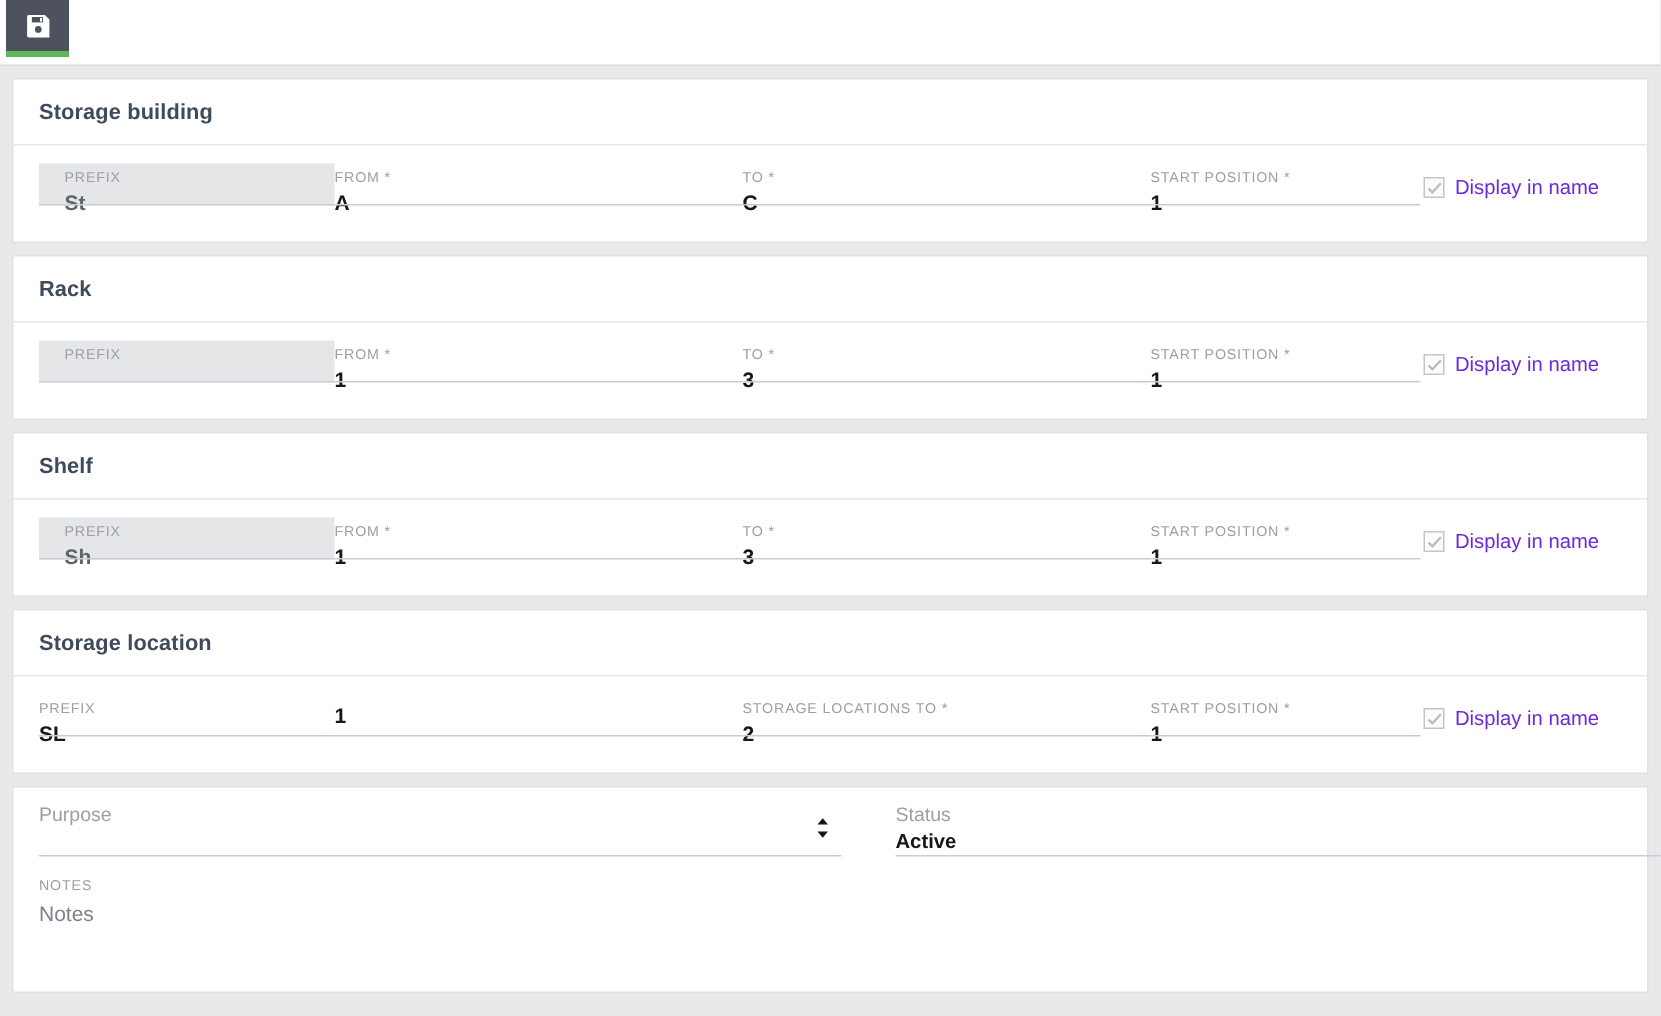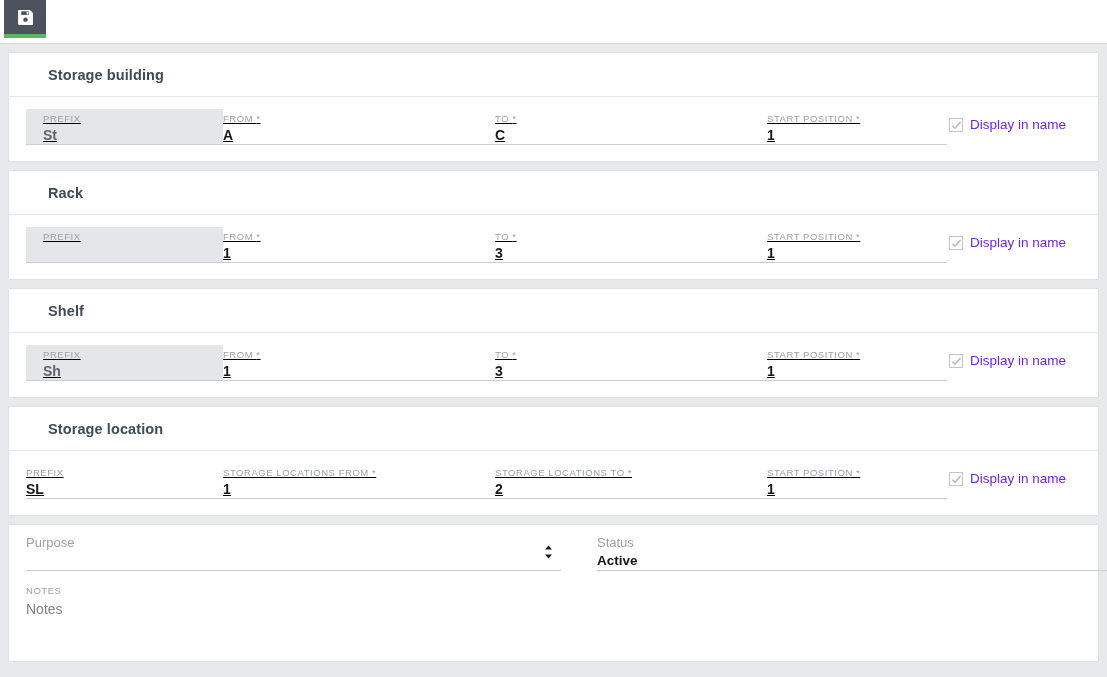--- a/index.html
+++ b/index.html
@@ -50,42 +50,40 @@
     display: flex;
     align-items: center;
     padding: 0 0 0 17px;
     border-bottom: 1px solid #e6e8ea;
   }
   .card-header-title {
     font-size: 14.5px;
     font-weight: bold;
     color: #3f4a5a;
     letter-spacing: 0.1px;
-    margin-left: 22px;
   }
   .card-body {
     padding: 12px 0 14px 0;
     position: relative;
     height: 64px;
   }
   .card-body.details-body {
     height: auto;
     padding: 10px 0 0 0;
   }
 
   
   .row {
     position: relative;
     height: 40px;
   }
   .field {
     position: absolute;
     top: 0;
-    height: 36px;
-    text-decoration: underline;
+    height: 28px;
   }
   .flabel {
     font-size: 9.5px;
     color: #9aa0a6;
     letter-spacing: 0.55px;
     text-transform: uppercase;
     line-height: 12px;
     white-space: nowrap;
   }
   .flabel .req { color: #9aa0a6; }
@@ -316,21 +314,20 @@
           <span class="card-header-title">Storage location</span>
         </div>
         <div class="card-body">
           <div class="row" style="margin:0 17px;">
             <div class="field plain" style="left:0px; width:197px;">
               <div class="flabel">PREFIX</div>
               <div class="fvalue">SL</div>
               <div class="underline"></div>
             </div>
             <div class="field plain" style="left:197px; width:272px;">
-              <div class="flabel">STORAGE LOCATIONS FROM <span class="req">*</span></div>
               <div class="fvalue">1</div>
               <div class="underline"></div>
             </div>
             <div class="field plain" style="left:469px; width:272px;">
               <div class="flabel">STORAGE LOCATIONS TO <span class="req">*</span></div>
               <div class="fvalue">2</div>
               <div class="underline"></div>
             </div>
             <div class="field plain" style="left:741px; width:180px;">
               <div class="flabel">START POSITION <span class="req">*</span></div>

